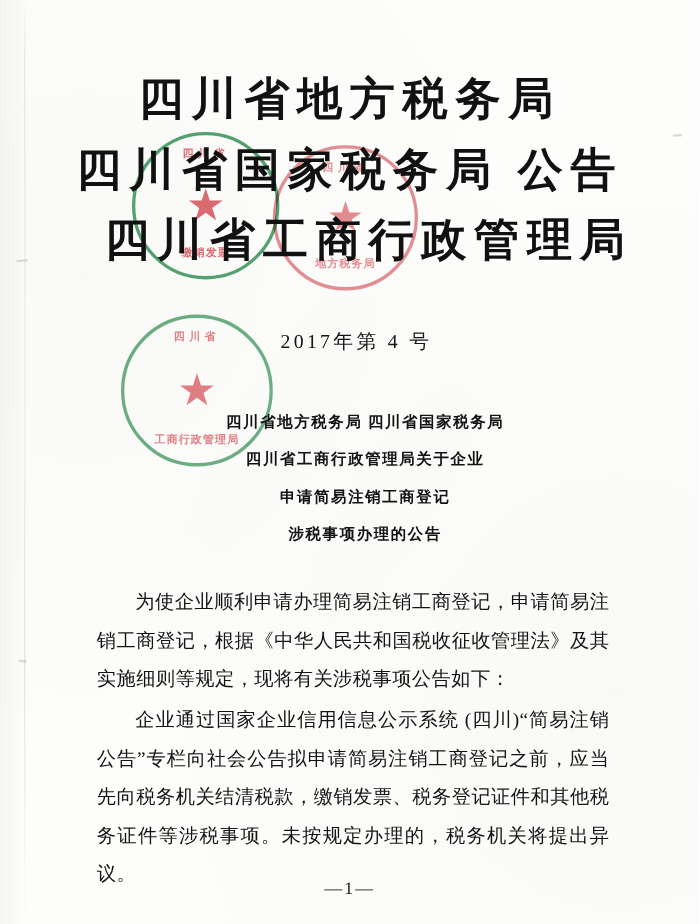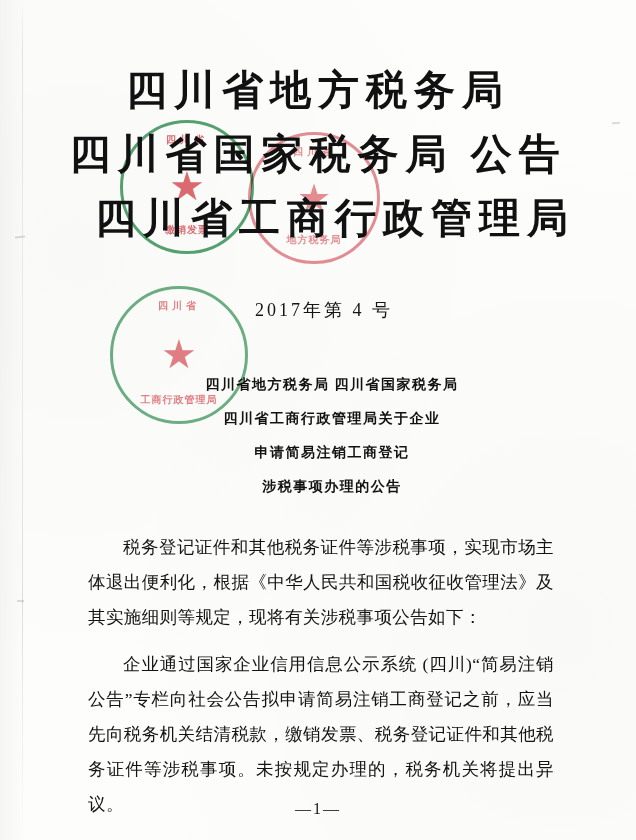--- a/index.html
+++ b/index.html
@@ -106,21 +106,21 @@
   }
   .para {
     font-size: 17.5px;
     line-height: 35px;
     letter-spacing: 0.4px;
     text-align: justify;
     text-justify: inter-ideograph;
     color: #131313;
     margin: 0 0 0 0;
   }
-  .para + .para { margin-top: 12px; }
+  .para + .para { margin-top: 2px; }
   .indent { text-indent: 2em; }
 
   
   .page-number {
     position: absolute;
     left: 0;
     bottom: 22px;
     width: 636px;
     text-align: center;
     font-size: 16px;
@@ -210,19 +210,19 @@
   <div class="issue-no">2017年第 4 号</div>
 
   <div class="title-block">
     <div class="title-line">四川省地方税务局 四川省国家税务局</div>
     <div class="title-line">四川省工商行政管理局关于企业</div>
     <div class="title-line">申请简易注销工商登记</div>
     <div class="title-line">涉税事项办理的公告</div>
   </div>
 
   <div class="body-text">
-    <p class="para indent">税务登记证件和其他税务证件等涉税事项，实现市场主体退出便利化，根据《中华人民共和国税收征收管理法》及其实施细则等规定，现将有关涉税事项公告如下：</p>
+    <p class="para indent">为使企业顺利申请办理简易注销工商登记，申请简易注销工商登记，根据《中华人民共和国税收征收管理法》及其实施细则等规定，现将有关涉税事项公告如下：</p>
     <p class="para indent">企业通过国家企业信用信息公示系统 (四川)“简易注销公告”专栏向社会公告拟申请简易注销工商登记之前，应当先向税务机关结清税款，缴销发票、税务登记证件和其他税务证件等涉税事项。未按规定办理的，税务机关将提出异议。</p>
   </div>
 
   <div class="page-number">—1—</div>
 
 </div>
 
 </body></html>

